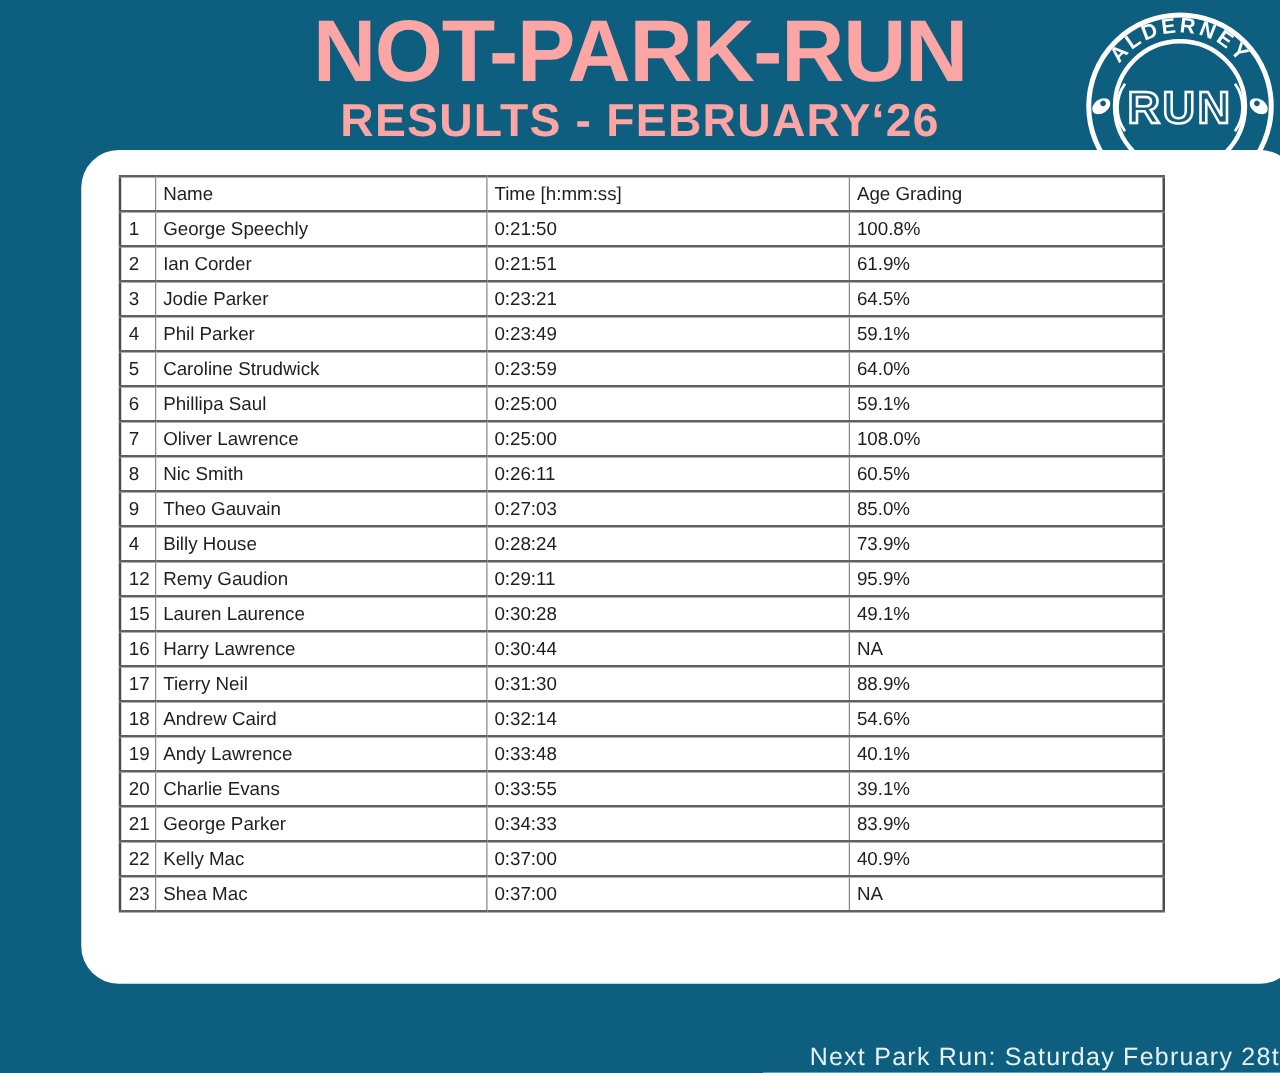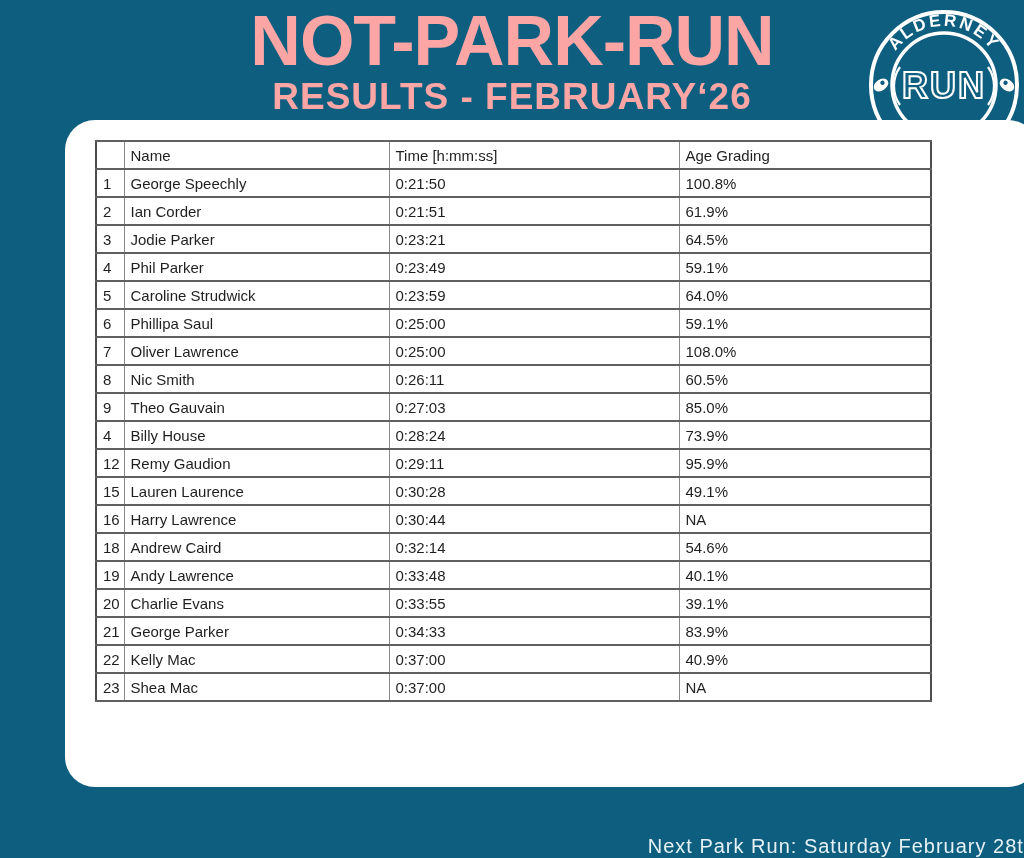--- a/index.html
+++ b/index.html
@@ -245,20 +245,26 @@
             <td>0:30:28</td>
             <td>49.1%</td>
           </tr>
           <tr>
             <td>16</td>
             <td>Harry Lawrence</td>
             <td>0:30:44</td>
             <td>NA</td>
           </tr>
           <tr>
+            <td>17</td>
+            <td>Tierry Neil</td>
+            <td>0:31:30</td>
+            <td>88.9%</td>
+          </tr>
+          <tr>
             <td>18</td>
             <td>Andrew Caird</td>
             <td>0:32:14</td>
             <td>54.6%</td>
           </tr>
           <tr>
             <td>19</td>
             <td>Andy Lawrence</td>
             <td>0:33:48</td>
             <td>40.1%</td>

